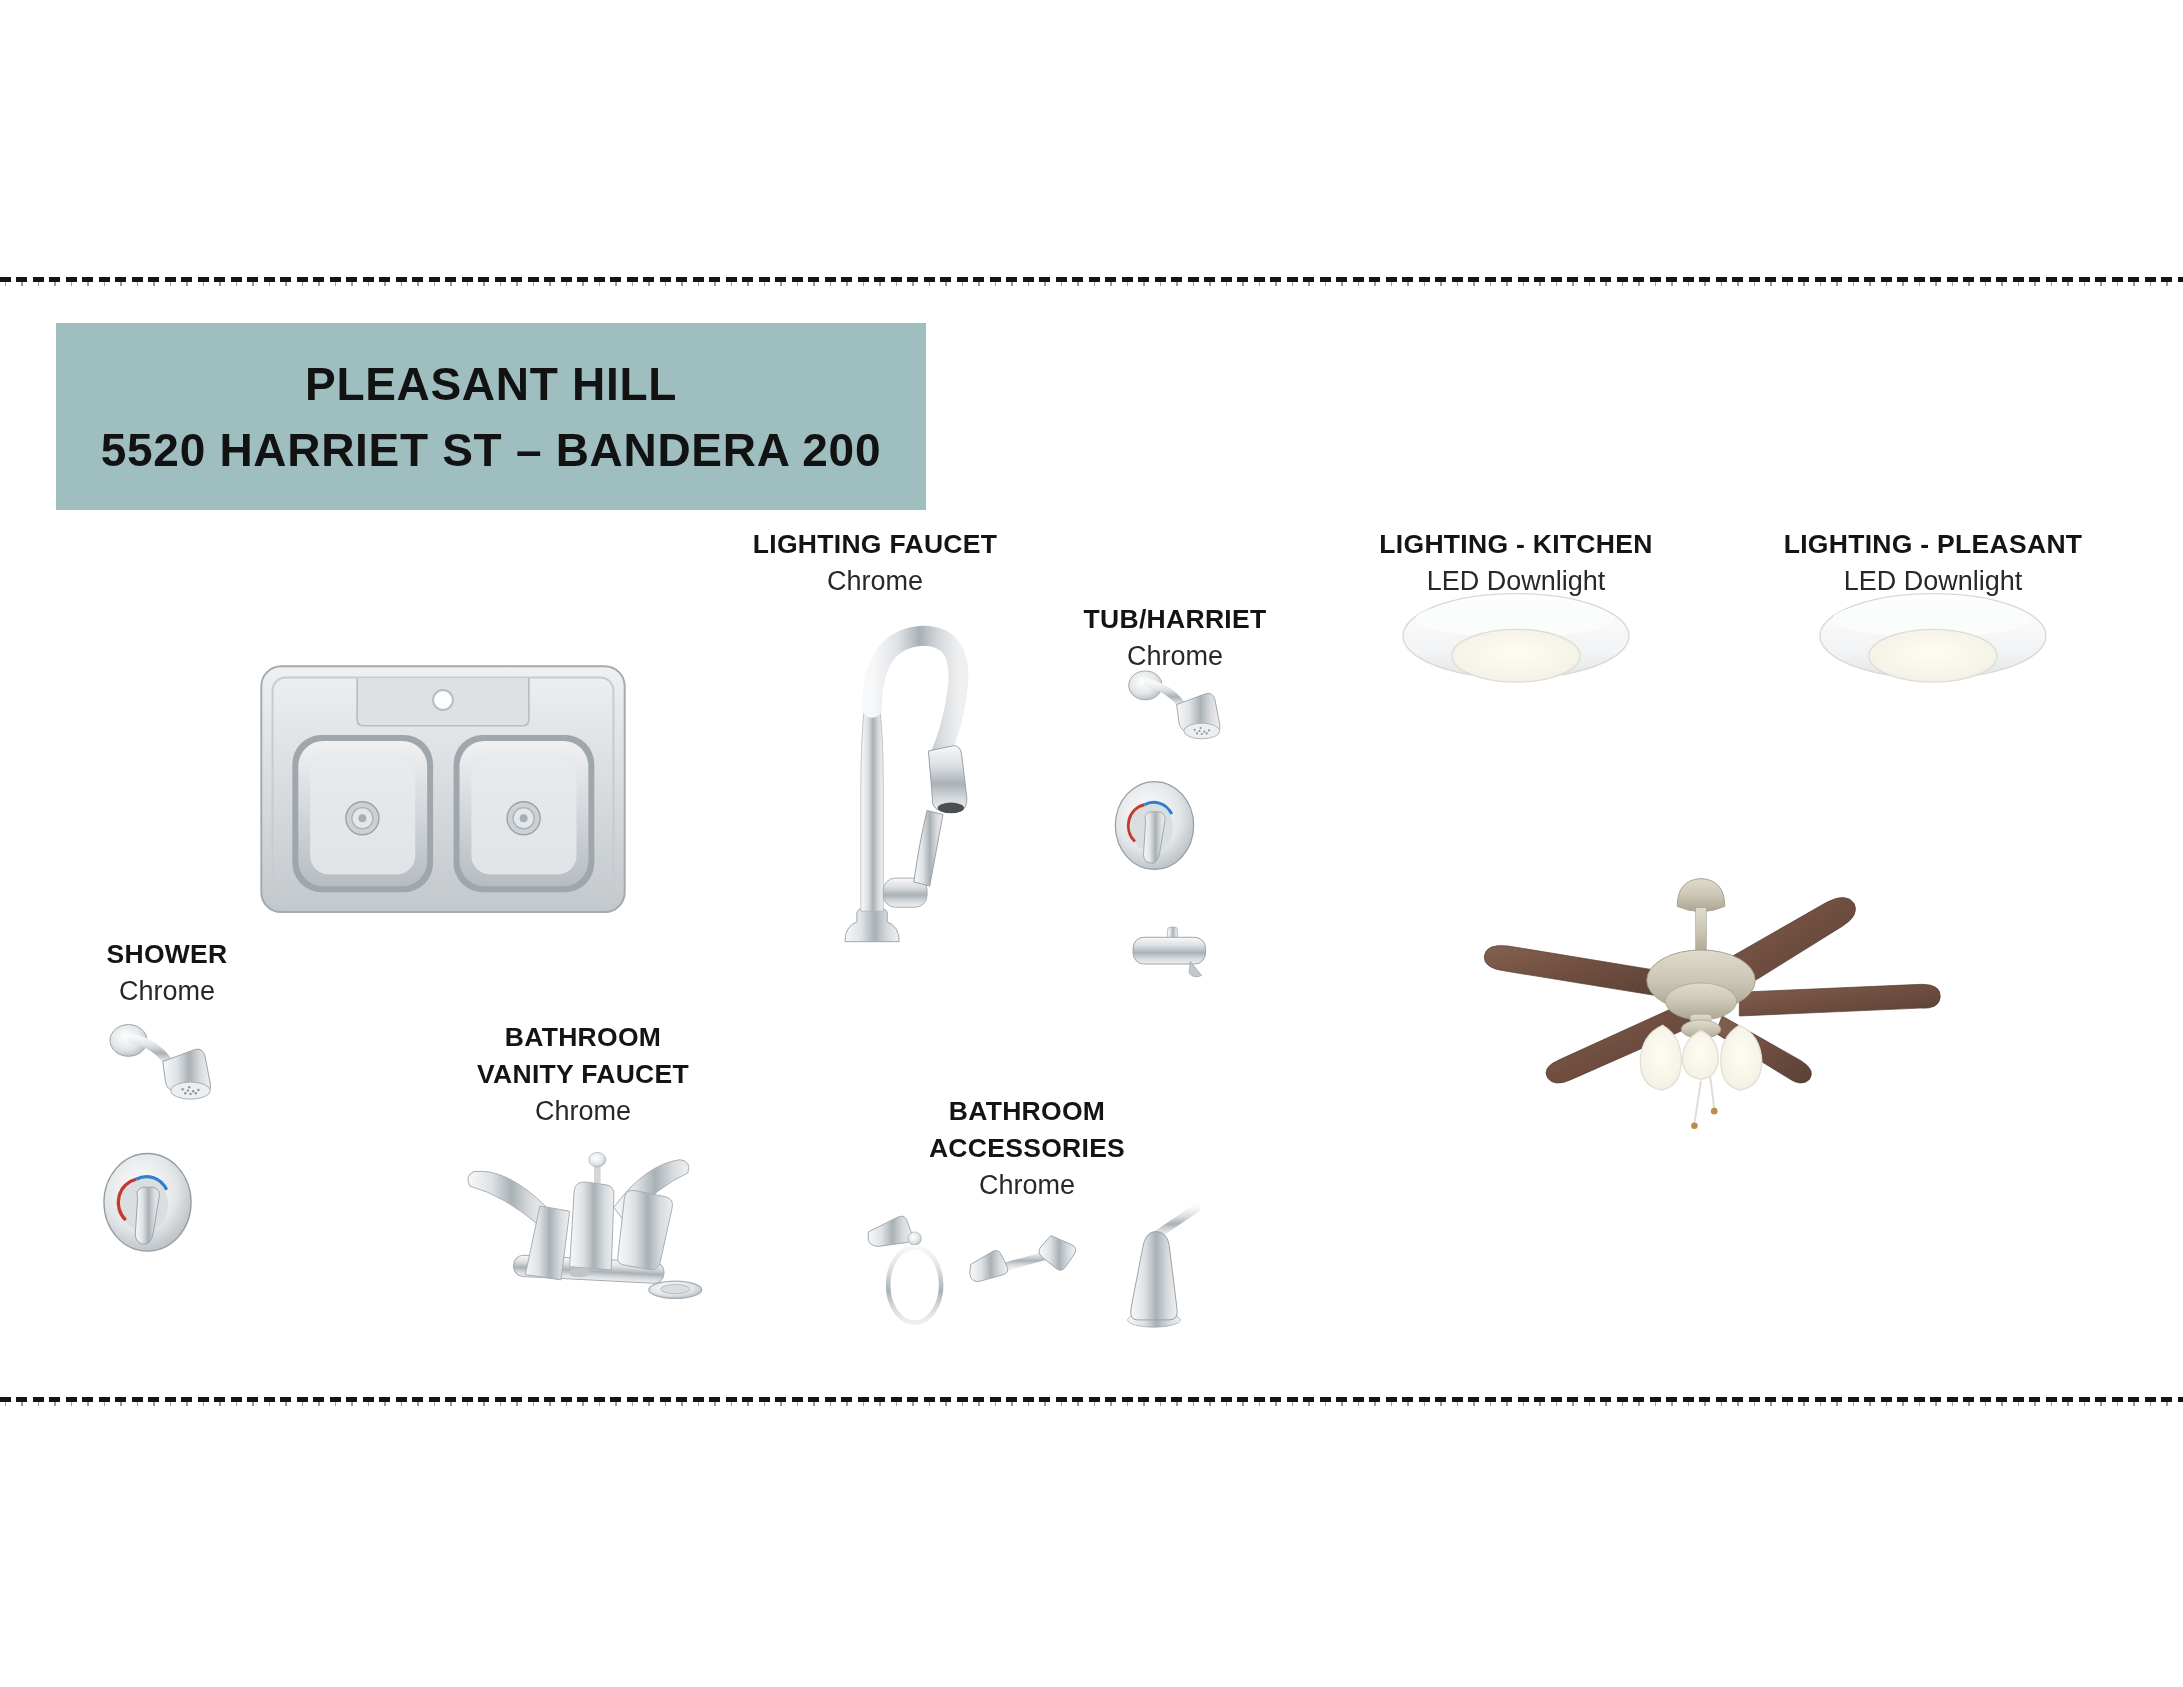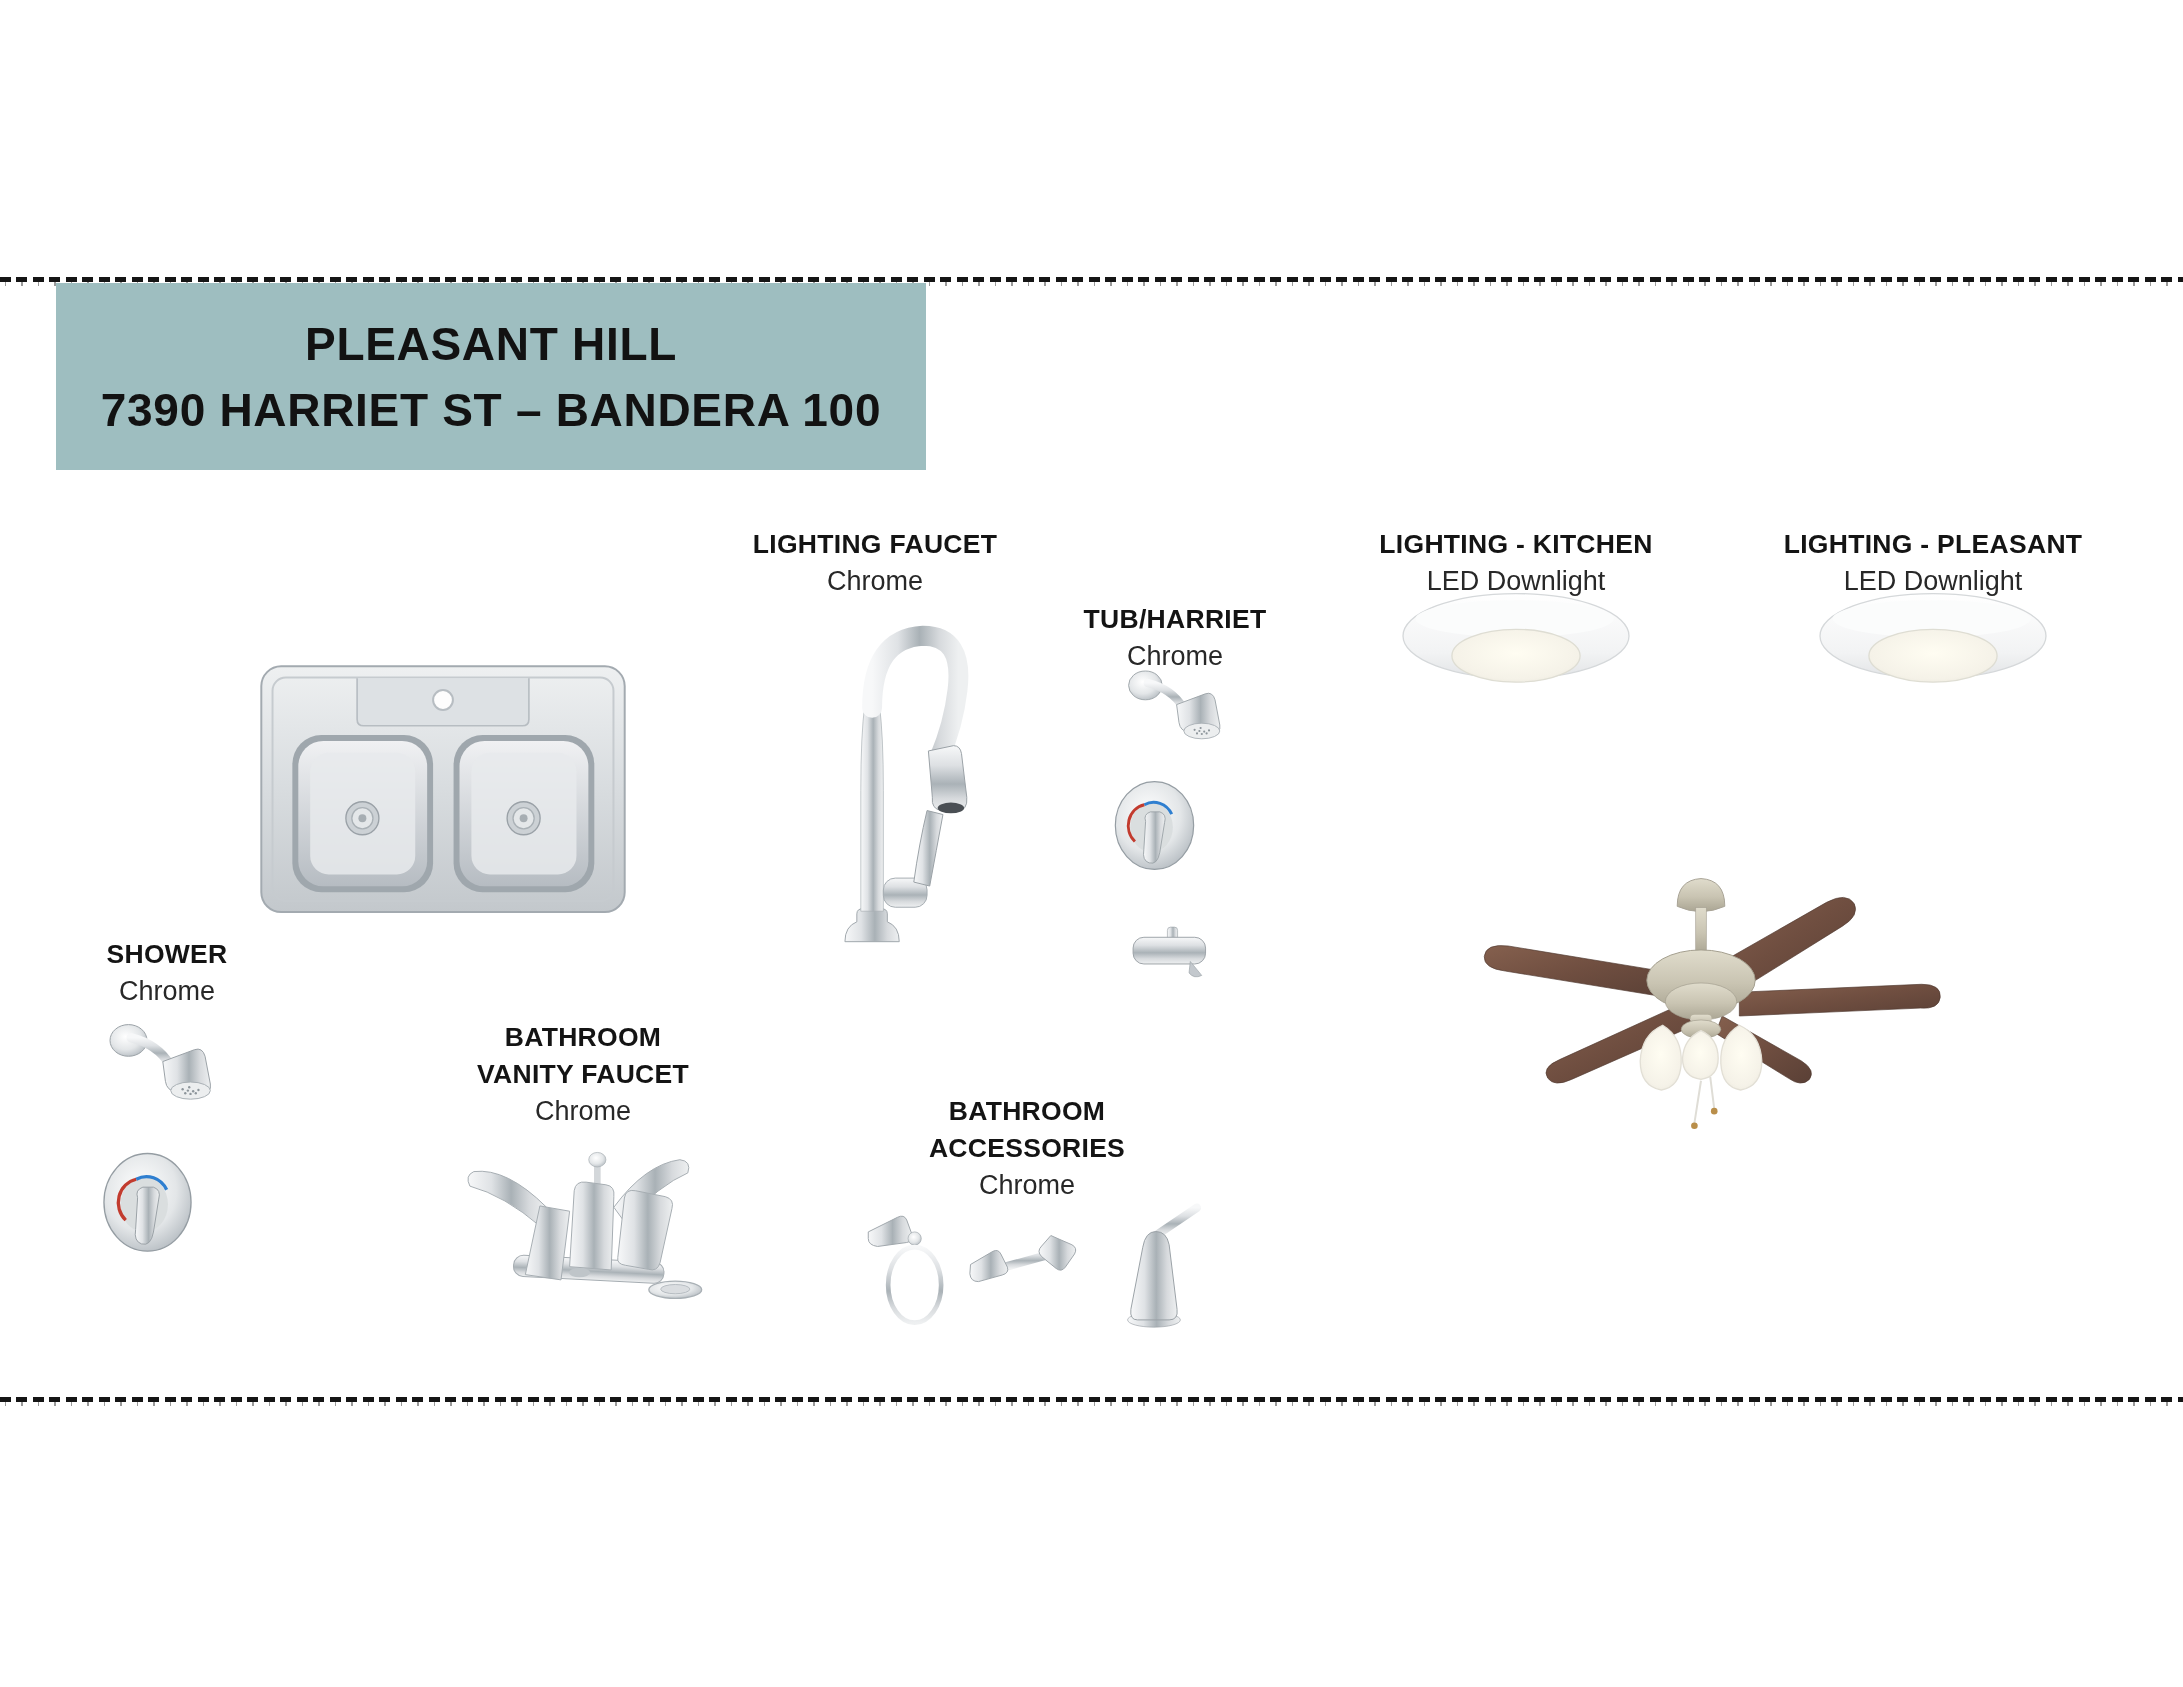--- a/index.html
+++ b/index.html
@@ -72,23 +72,23 @@
         <stop offset="0" stop-color="#85604e"></stop>
           <stop offset="0.5" stop-color="#6f4e40"></stop>
         <stop offset="1" stop-color="#5a4036"></stop>
       </linearGradient>
     </defs>
   </svg>
 
   <div class="dash" style="top:277px"></div>
   <div class="dash" style="top:1397px"></div>
 
-  <div class="header" style="background: rgb(158, 190, 192);">
+  <div class="header" style="background: rgb(158, 190, 192); margin-top: 40px;">
     <div>PLEASANT HILL</div>
-    <div>7390 HARRIET ST – BANDERA 100</div>
+    <div>5520 HARRIET ST – BANDERA 200</div>
   </div>
 
 
   <div class="label" style="left:875px;top:526px">
     <div class="t">LIGHTING FAUCET</div>
     <div class="s">Chrome</div>
   </div>
 
   <div class="label" style="left:1175px;top:601px">
     <div class="t">TUB/HARRIET</div>

